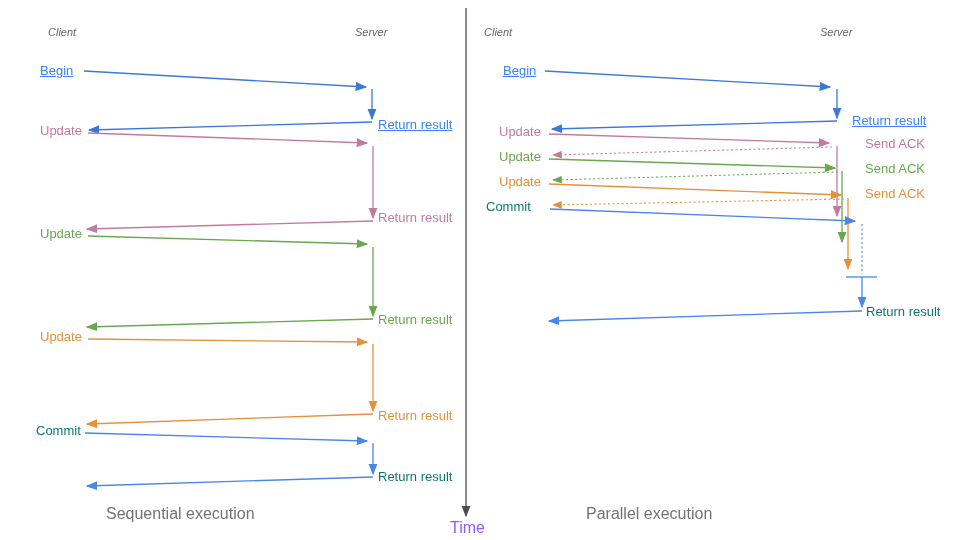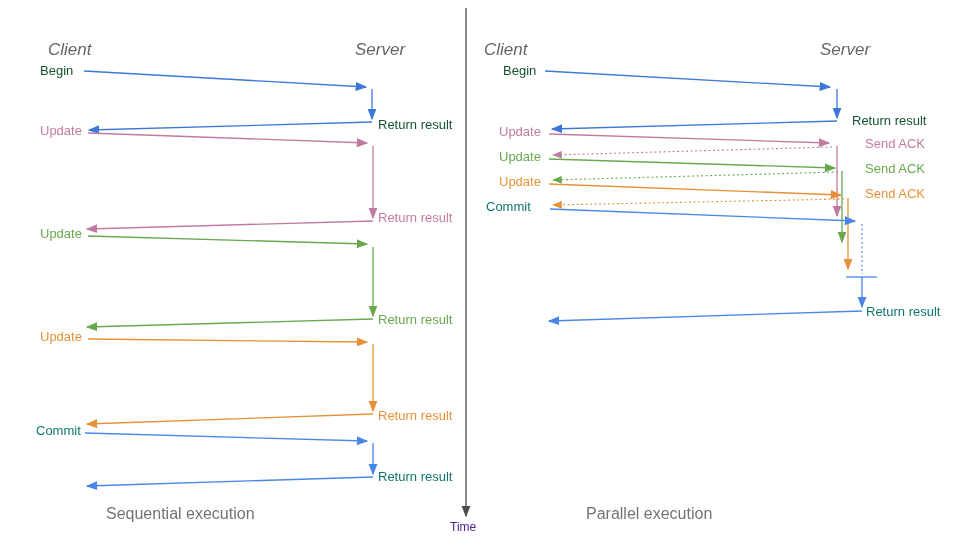--- a/index.html
+++ b/index.html
@@ -2,24 +2,24 @@
 <html><head>
 <meta charset="utf-8">
 <style>
   html,body{margin:0;padding:0;}
   body{
     width:960px;height:540px;position:relative;background:#ffffff;
     font-family:"Liberation Sans", sans-serif;overflow:hidden;
   }
   svg.wires{position:absolute;left:0;top:0;width:960px;height:540px;}
   .lbl{position:absolute;font-size:13px;line-height:13px;white-space:nowrap;}
-  .hdr{position:absolute;font-size:17px;line-height:16px;font-style:italic;color:#666666;margin-top:18px;}
+  .hdr{position:absolute;font-size:11px;line-height:16px;font-style:italic;color:#666666;}
   .title{position:absolute;font-size:16px;line-height:16px;color:#737373;width:220px;text-align:left;}
-  .time-lbl{position:absolute;font-size:12px;line-height:13px;color:#4c1d95;}
-  .c-blue{color:#14532d;}
+  .time-lbl{position:absolute;font-size:16px;line-height:13px;color:#8b5cf6;}
+  .c-blue{color:#3b82f6;text-decoration:underline;}
   .c-cf{color:#0f766e;}
   .c-pink{color:#c27ba0;}
   .c-green{color:#6aa84f;}
   .c-orange{color:#e69138;}
 </style>
 </head>
 <body>
 
 <svg class="wires" viewBox="0 0 960 540" xmlns="http://www.w3.org/2000/svg">
   <defs>

